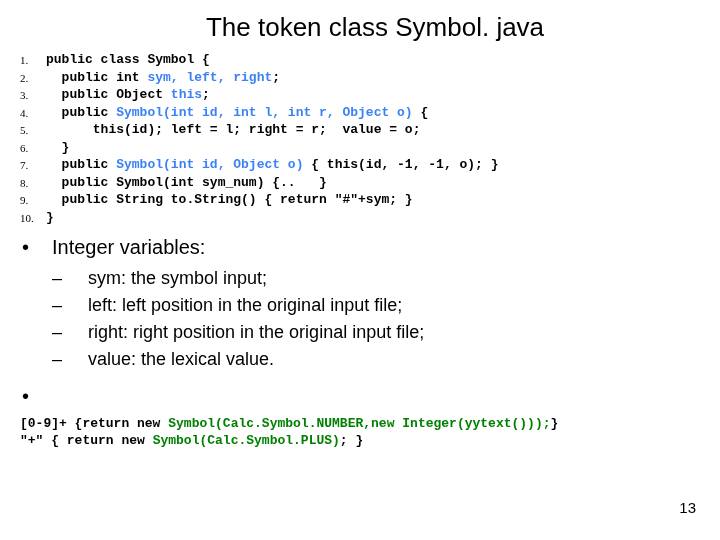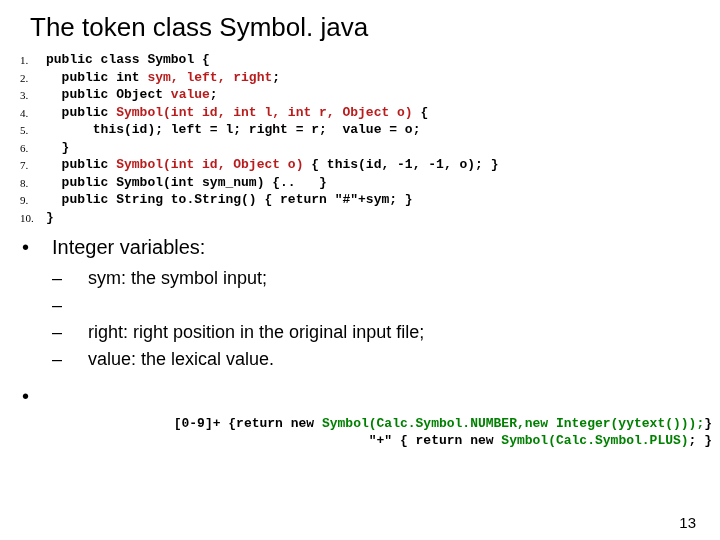--- a/index.html
+++ b/index.html
@@ -10,20 +10,21 @@
     font-family: Arial, Helvetica, sans-serif;
     background: #fff;
     color: #000;
     position: relative;
     overflow: hidden;
   }
   .title {
     font-size: 26px;
     padding: 12px 0 8px 30px;
     font-weight: normal;
+    text-align: center;
   }
   .code-block {
     padding: 0 0 0 20px;
     font-size: 13px;
     line-height: 1.35;
   }
   .code-line {
     display: flex;
     align-items: flex-start;
   }
@@ -34,21 +35,21 @@
     font-size: 11px;
     flex-shrink: 0;
     padding-top: 2px;
   }
   .code {
     font-family: "Courier New", monospace;
     white-space: pre;
     flex: 1;
   }
   .bold { font-weight: bold; }
-  .red { color: #b91c1c; }
+  .red { color: #3b82f6; }
   .green { color: #008000; }
   .bullets {
     padding: 6px 0 0 22px;
     font-size: 20px;
   }
   .bullet-row {
     display: flex;
     align-items: flex-start;
     padding: 4px 0;
   }
@@ -69,47 +70,46 @@
   .sub-mark {
     width: 36px;
     text-align: left;
     flex-shrink: 0;
   }
   .lex-block {
     padding: 4px 8px 0 20px;
     font-family: "Courier New", monospace;
     font-size: 13px;
     line-height: 1.3;
-    text-align: right;
   }
   .lex-line { white-space: pre; }
   .pagenum {
     position: absolute;
     right: 24px;
-    bottom: 9px;
+    bottom: 24px;
     font-size: 15px;
   }
 </style>
 </head>
 <body>
 
 <div class="title">The token class Symbol. java</div>
 
 <div class="code-block">
   <div class="code-line">
       <span class="lineno">1.</span>
       <span class="code bold">public class Symbol {</span>
     </div>
   <div class="code-line">
       <span class="lineno">2.</span>
       <span class="code bold"><span>  public int </span><span class="red">sym, left, right</span><span>;</span></span>
     </div>
   <div class="code-line">
       <span class="lineno">3.</span>
-      <span class="code bold"><span>  public Object </span><span class="red">value</span><span>;</span></span>
+      <span class="code bold"><span>  public Object </span><span class="red">this</span><span>;</span></span>
     </div>
   <div class="code-line">
       <span class="lineno">4.</span>
       <span class="code bold"><span>  public </span><span class="red">Symbol(int id, int l, int r, Object o)</span><span> {</span></span>
     </div>
   <div class="code-line">
       <span class="lineno">5.</span>
       <span class="code bold">      this(id); left = l; right = r;  value = o;</span>
     </div>
   <div class="code-line">
@@ -141,20 +141,21 @@
   </div>
 </div>
 
 <div class="sub-bullets">
   <div class="sub-row">
       <span class="sub-mark">–</span>
       <span>sym: the symbol input;</span>
     </div>
   <div class="sub-row">
       <span class="sub-mark">–</span>
+      <span>left: left position in the original input file;</span>
     </div>
   <div class="sub-row">
       <span class="sub-mark">–</span>
       <span>right: right position in the original input file;</span>
     </div>
   <div class="sub-row">
       <span class="sub-mark">–</span>
       <span>value: the lexical value.</span>
     </div>
 </div>

